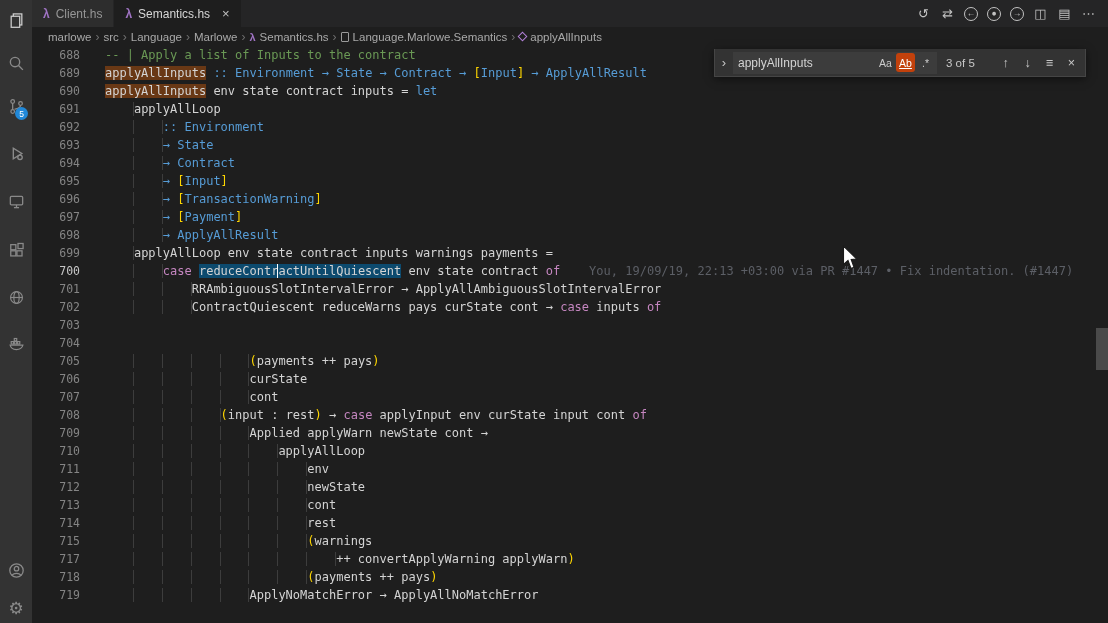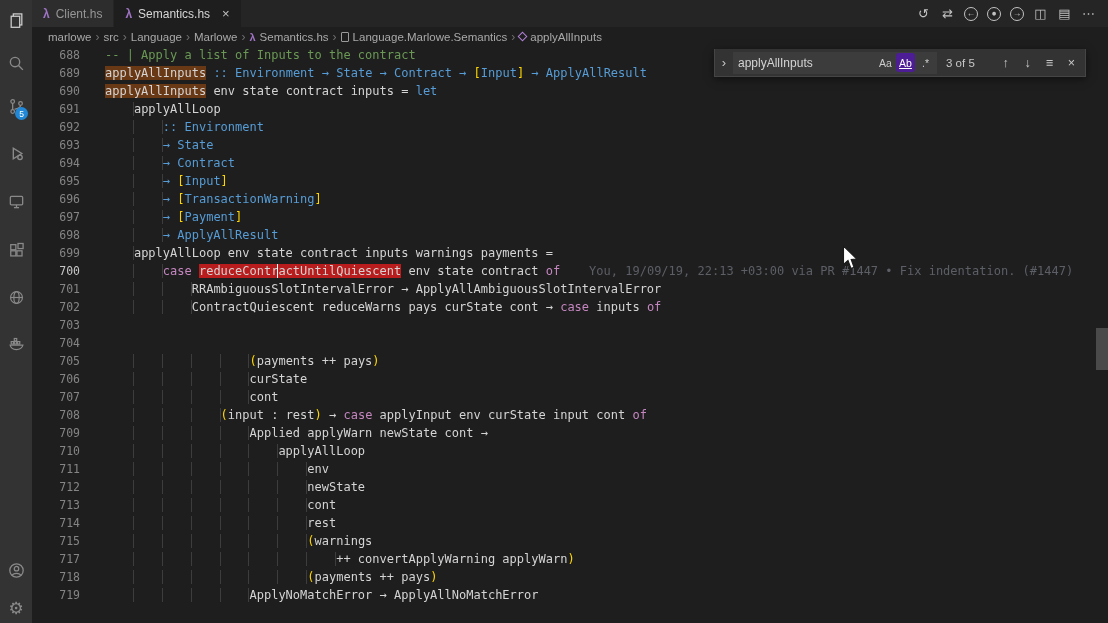--- a/index.html
+++ b/index.html
@@ -45,33 +45,33 @@
   .tk-cm { color:#6a9955; }
   .tk-kw { color:#c586c0; }
   .tk-kb { color:#569cd6; }
   .tk-ty { color:#569cd6; }
   .tk-br { color:#ffd700; }
   .tk-id { color:#d4d4d4; }
   .tk-blame { color:#5c5f66; }
   .tk-ws { color:#d4d4d4;
     background-image:repeating-linear-gradient(90deg, transparent 0, transparent calc(4ch - 1px), #3d3d3d calc(4ch - 1px), #3d3d3d 4ch); }
   .bg-fm  { background:#693815; }
-  .bg-sel { background:#b91c1c; }
+  .bg-sel { background:#0c4a6e; }
   .text-caret { display:inline-block; width:2px; height:14px; background:#ffffff; margin:2px -1px 0; vertical-align:top; }
 
   
   .findwidget { position:absolute; top:49px; right:22px; width:372px; height:28px; background:#333333;
     border:1px solid #454545; border-top:none; display:flex; align-items:center; padding:0 4px 0 2px;
     box-shadow:0 2px 8px rgba(0,0,0,0.5); z-index:10; font-size:12px; color:#cccccc; }
   .fw-chevron { width:14px; text-align:center; color:#c5c5c5; font-size:13px; }
   .find-input { background:#3c3c3c; height:22px; display:flex; align-items:center; width:204px; padding:0 2px 0 5px; margin-left:2px; }
   .find-input input { background:transparent; border:none; outline:none; color:#d4d4d4; font-size:12px; width:108px;
     font-family:"Liberation Sans",sans-serif; }
   .opt { width:19px; height:19px; display:flex; align-items:center; justify-content:center; font-size:10.5px; color:#cccccc; border-radius:3px;text-align:right; }
-  .opt.active { background:#4c1d95; color:#ffffff; }
+  .opt.active { background:#c2410c; color:#ffffff; }
   .opt.underline { text-decoration:underline; }
   .fw-count { margin:0 9px; color:#c8c8c8; font-size:11.5px; white-space:nowrap; }
   .fw-btn { width:19px; height:19px; display:flex; align-items:center; justify-content:center; color:#c8c8c8; font-size:12.5px; }
 
   
   .scroll-thumb { position:absolute; right:0; top:328px; width:12px; height:42px; background:rgba(140,140,140,0.40); z-index:8; }
   .mouse-cursor { position:absolute; left:842px; top:245px; z-index:50; }
 </style>
 </head>
 <body>

